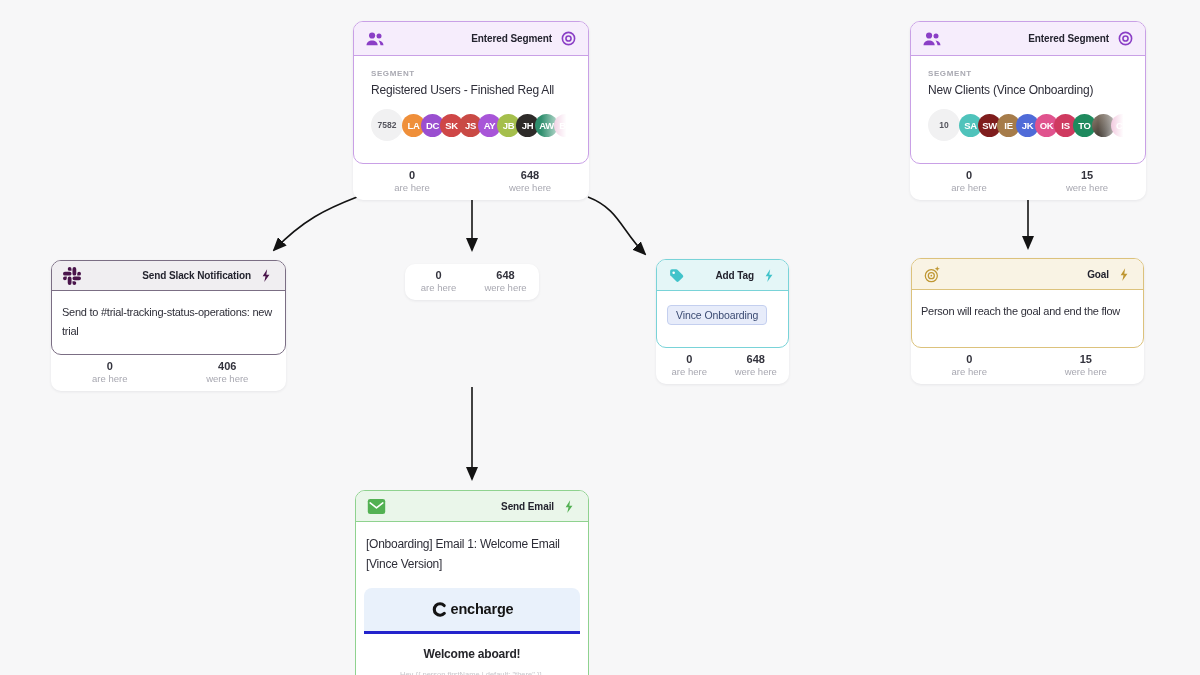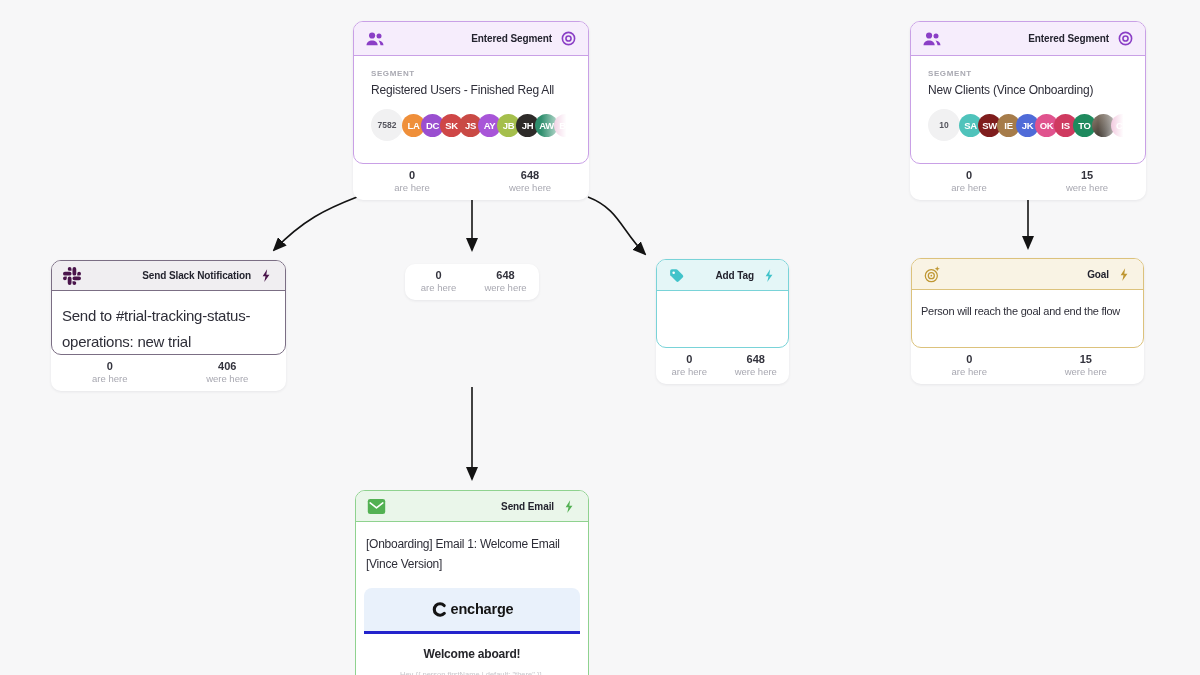--- a/index.html
+++ b/index.html
@@ -40,21 +40,21 @@
     width:23px; height:23px; border-radius:50%; color:#fff; font-size:9.5px; font-weight:700;
     display:flex; align-items:center; justify-content:center; flex:0 0 auto; margin-left:-4px;
     letter-spacing:-.3px;
   }
   .av.photo { background:linear-gradient(135deg,#7a6d60 20%,#3b342d 70%); }
   .av:first-of-type { margin-left:0; }
   .stats { display:flex; padding:5px 0 7px; }
   .stat-col { flex:1; text-align:center; cursor:pointer; }
   .stat-value { display:block; font-size:11px; font-weight:700; color:#33333d; }
   .stat-label { display:block; font-size:9.5px; color:#a8a8b1; margin-top:1px; }
-  .plain-body { padding:12px 10px; font-size:15px; letter-spacing:-.25px; line-height:1.7; color:#2e2e38; }
+  .plain-body { padding:12px 10px; font-size:11px; letter-spacing:-.25px; line-height:1.7; color:#2e2e38; }
   .nowrap { white-space:nowrap; }
   .tag-chip {
     display:inline-block; font-size:10.5px; color:#3a4a72; background:#e7ecfa;
     border:1px solid #c4cfef; border-radius:4px; padding:3px 8px; letter-spacing:-.1px; cursor:pointer;
   }
   .email-preview {
     margin:13px 8px 0; background:#e9f1fb; border-radius:8px 8px 0 0; height:43px;
     display:flex; align-items:center; justify-content:center;
   }
   .brand { display:flex; align-items:center; gap:3px; color:#141414; font-size:14.5px; font-weight:600; letter-spacing:-.2px; }
@@ -229,20 +229,23 @@
             <circle cx="8" cy="8" r="1.8" fill="#fff"></circle>
           </svg>
         </span>
         <span class="card-title">Add Tag</span>
         <span class="head-action">
           <svg width="15" height="15" viewBox="0 0 24 24" fill="currentColor">
               <path d="M13 1.8 5.8 13h4.6L8.4 22.4l8.3-11.6h-5z"></path>
             </svg>
         </span>
       </div>
+      <div style="padding:14px 10px 0;">
+        <span class="tag-chip">Vince Onboarding</span>
+      </div>
     </div>
     <div class="stats">
       <div class="stat-col">
         <span class="stat-value">0</span>
         <span class="stat-label">are here</span>
       </div>
       <div class="stat-col">
         <span class="stat-value">648</span>
         <span class="stat-label">were here</span>
       </div>

